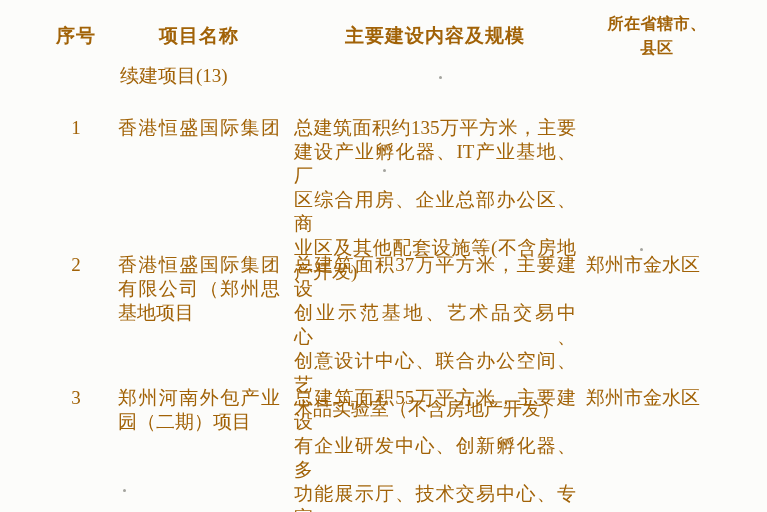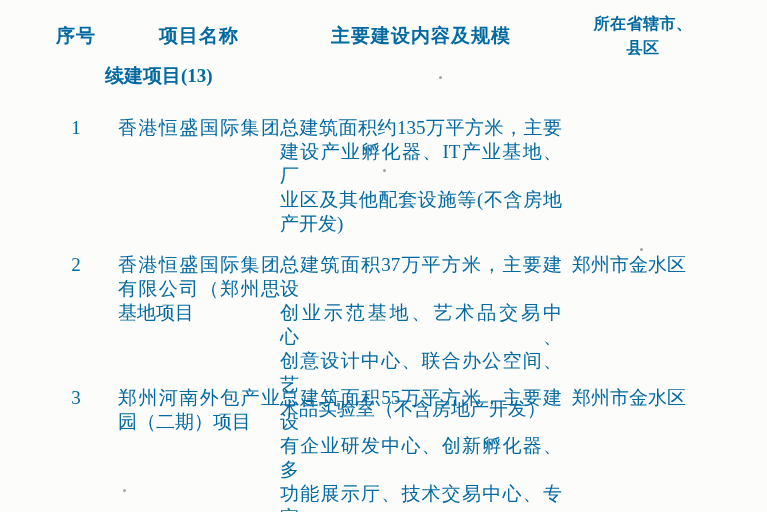--- a/index.html
+++ b/index.html
@@ -1,38 +1,38 @@
 <!DOCTYPE html>
 <html><head>
 <meta charset="utf-8">
 <style>
   html,body{margin:0;padding:0;}
   .page{
     position:relative;width:767px;height:512px;overflow:hidden;
-    background:#fcfcfa;color:#0369a1;
+    background:#fcfcfa;color:#a16207;
     font-family:"Liberation Serif","DejaVu Serif",serif;
   }
   
   .c1{flex:none;width:48px;text-align:center;}
   .c2{flex:none;width:162px;margin-left:18px;}
-  .c3{flex:none;width:282px;}
+  .c3{flex:none;width:282px;margin-left:14px;}
   .c4{flex:none;width:142px;margin-left:10px;}
 
   .hdr{
     position:absolute;left:52px;top:12px;height:48px;
     display:flex;align-items:center;
     font-family:"Liberation Sans","DejaVu Sans",sans-serif;
     font-weight:700;font-size:19px;letter-spacing:1px;line-height:1.2;
   }
   .hdr .c1,.hdr .c2,.hdr .c3{text-align:center;}
   .hdr .c4{text-align:center;font-size:16px;letter-spacing:.5px;line-height:1.5;}
 
   .section-label{
-    position:absolute;left:105px;top:64px;
-    font-weight:700;font-size:19px;line-height:24px;
+    position:absolute;left:120px;top:64px;
+    font-weight:400;font-size:19px;line-height:24px;
   }
 
   .row{
     position:absolute;left:52px;display:flex;align-items:flex-start;
     font-size:19px;line-height:24px;
   }
   .ln{min-height:24px;}
   .jl{text-align:justify;text-align-last:justify;}
 
   .speck{position:absolute;width:3px;height:3px;border-radius:50%;background:#8d8d86;opacity:.8;}
@@ -58,20 +58,21 @@
       <div class="row" style="top: 116px;">
         <div class="c1">
           <div class="ln">1</div>
         </div>
         <div class="c2">
           <div class="ln jl">香港恒盛国际集团</div>
         </div>
         <div class="c3">
           <div class="ln jl">总建筑面积约135万平方米，主要</div>
           <div class="ln jl">建设产业孵化器、IT产业基地、厂</div>
+          <div class="ln jl">区综合用房、企业总部办公区、商</div>
           <div class="ln jl">业区及其他配套设施等(不含房地</div>
           <div class="ln">产开发)</div>
         </div>
       </div>
       <div class="row" style="top: 253px;">
         <div class="c1">
           <div class="ln">2</div>
         </div>
         <div class="c2">
           <div class="ln jl">香港恒盛国际集团</div>

